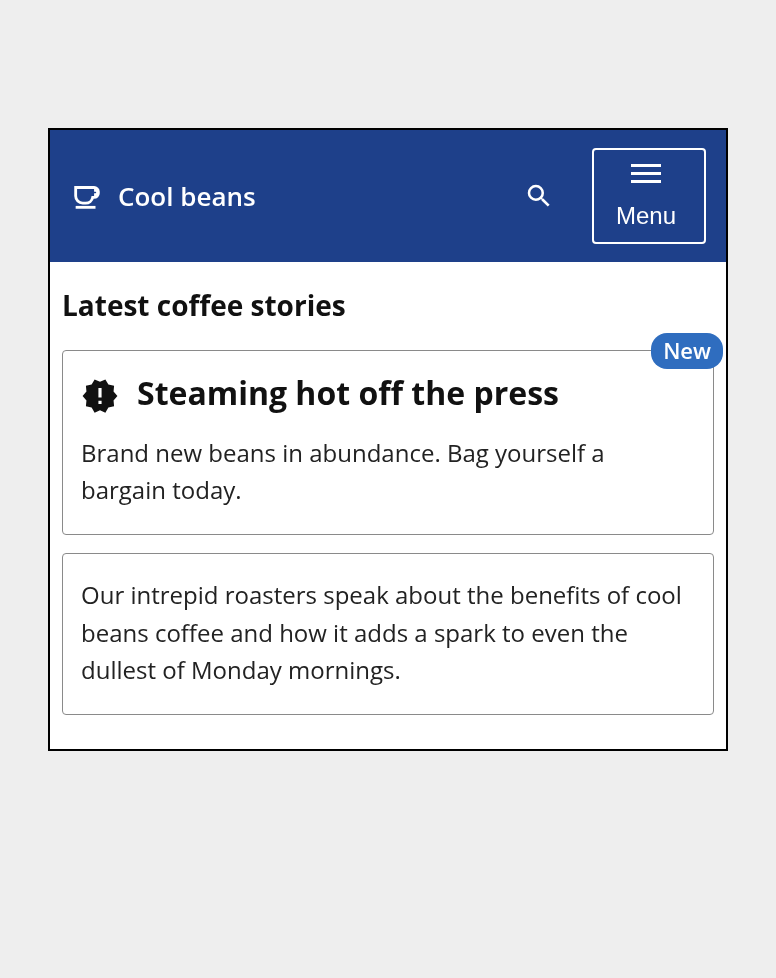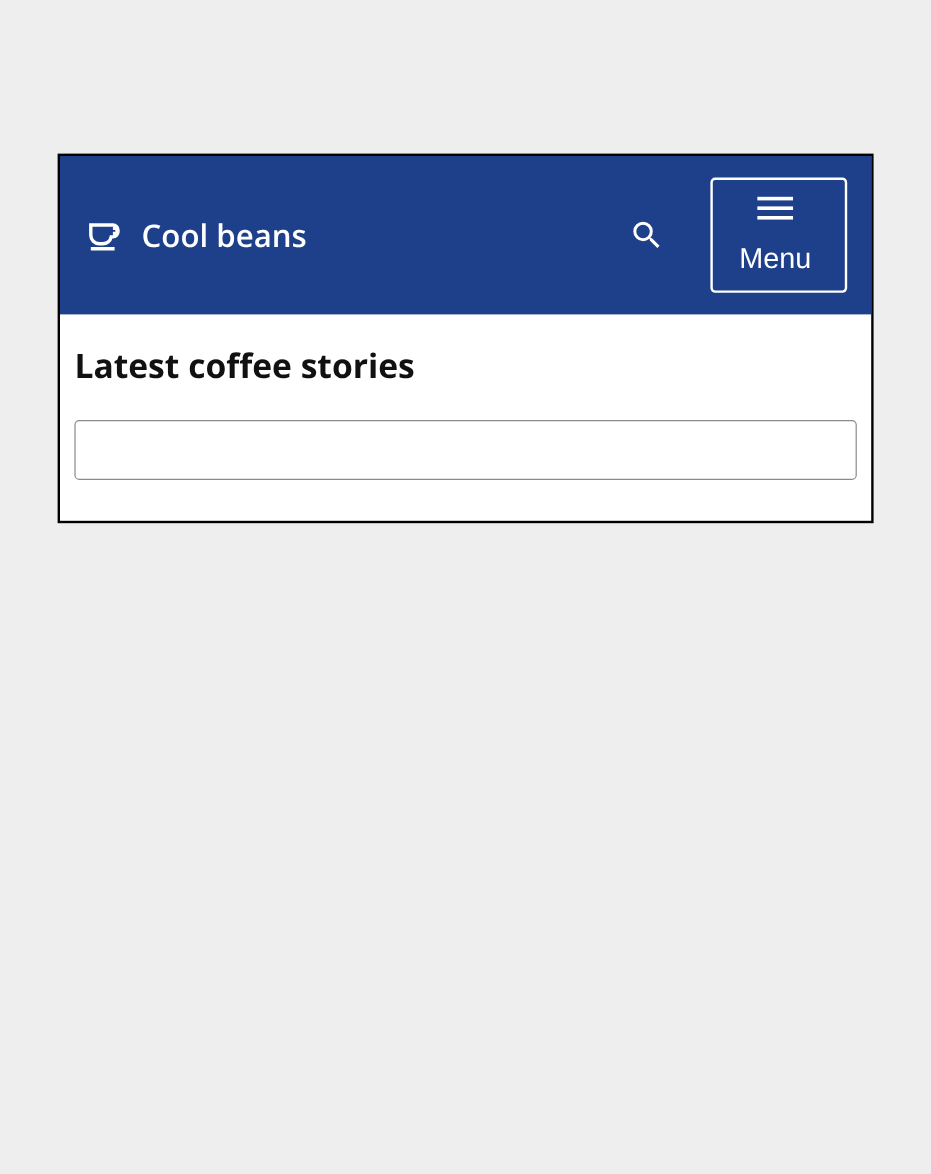--- a/index.html
+++ b/index.html
@@ -132,19 +132,32 @@
           <rect y="18" width="30" height="3" fill="#fff"></rect>
         </svg>
       </span>
       <span>Menu</span>
     </button>
   </div>
 
   <div class="content">
     <h1 class="page-title">Latest coffee stories</h1>
 
+    <div class="card">
+      <span class="badge">New</span>
+      <div class="card-header">
+        <span class="card-icon">
+          <svg width="38" height="38" viewBox="0 0 24 24">
+              <path fill="#111" d="m23 12-2.44-2.78.34-3.68-3.61-.82L15.4 1.5 12 2.96 8.6 1.5 6.71 4.72l-3.61.81.34 3.68L1 12l2.44 2.78-.34 3.69 3.61.82 1.89 3.21L12 21.04l3.4 1.46 1.89-3.21 3.61-.82-.34-3.68L23 12zm-10 5h-2v-2h2v2zm0-4h-2V7h2v6z"></path>
+            </svg>
+        </span>
+        <h2 class="card-title">Steaming hot off the press</h2>
+      </div>
+      <p class="card-body">Brand new beans in abundance. Bag yourself a bargain today.</p>
+    </div>
 
     <div class="card">
+      <p class="card-body">Our intrepid roasters speak about the benefits of cool beans coffee and how it adds a spark to even the dullest of Monday mornings.</p>
     </div>
 
   </div>
 
 </div>
 
 </body></html>

